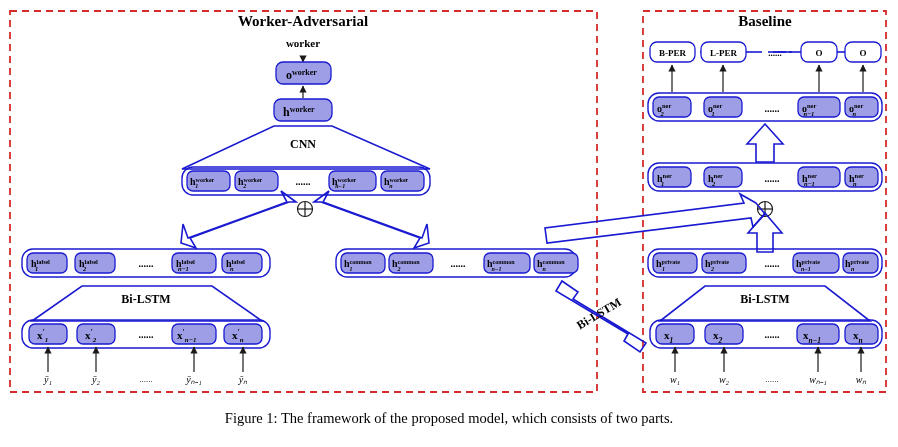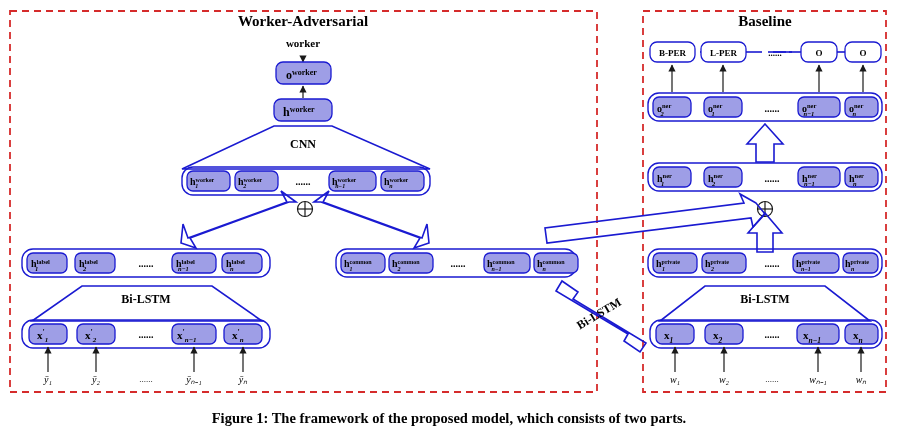--- a/index.html
+++ b/index.html
@@ -3,21 +3,21 @@
 <meta charset="utf-8">
 <style>
   html,body{margin:0;padding:0;background:#ffffff;}
   body{
     font-family:"Liberation Serif", serif;
     width:898px;height:447px;position:relative;overflow:hidden;
   }
   #fig{position:absolute;left:0;top:0;width:760px;height:447px;}
   .cap{
     position:absolute;left:0;top:410px;width:898px;text-align:center;
-    font-family:"Liberation Serif", serif;font-size:14.5px;color:#000;font-weight:bold;
+    font-family:"Liberation Serif", serif;font-size:14.5px;color:#000;
   }
   svg{display:block;}
   text{font-family:"Liberation Serif", serif;}
 </style>
 </head>
 <body>
 
 <div id="fig">
 <svg width="898" height="447" viewBox="0 0 898 447" xmlns="http://www.w3.org/2000/svg">
   <defs>

